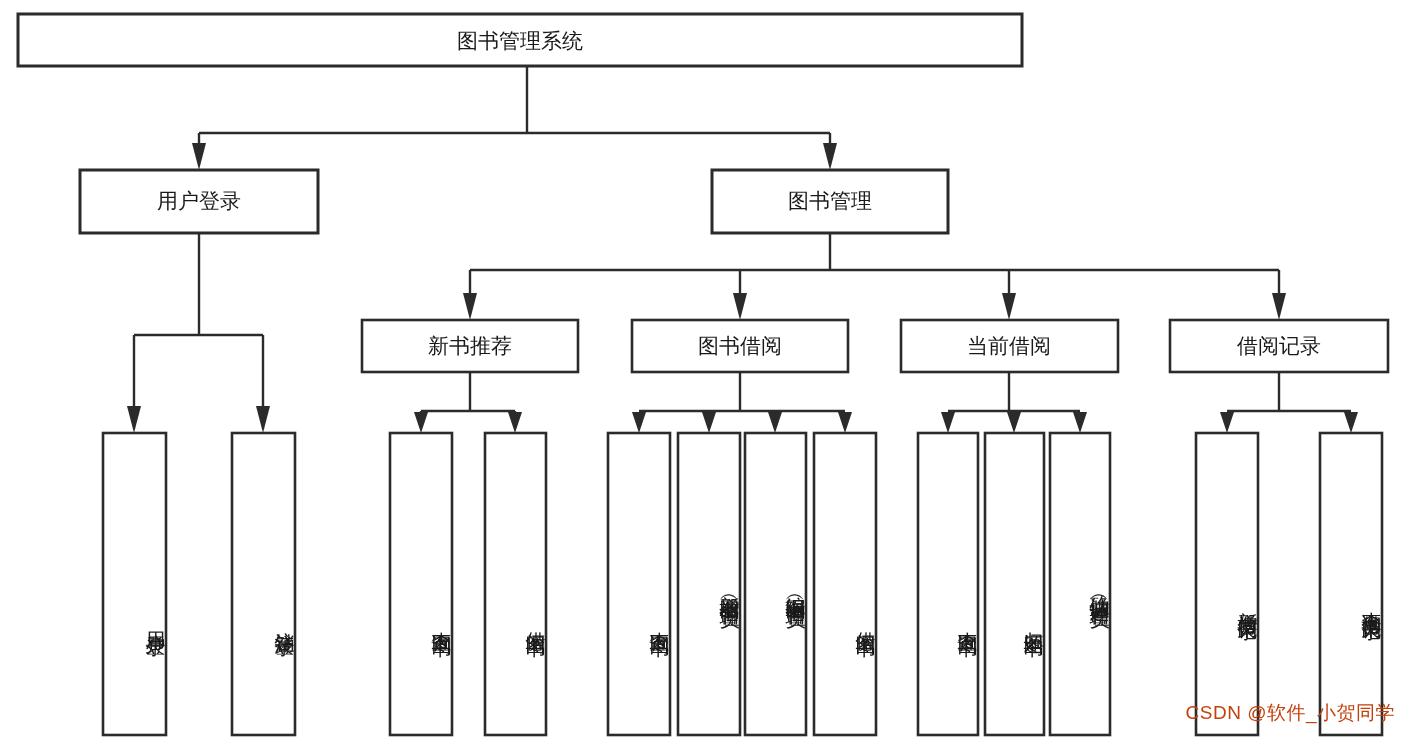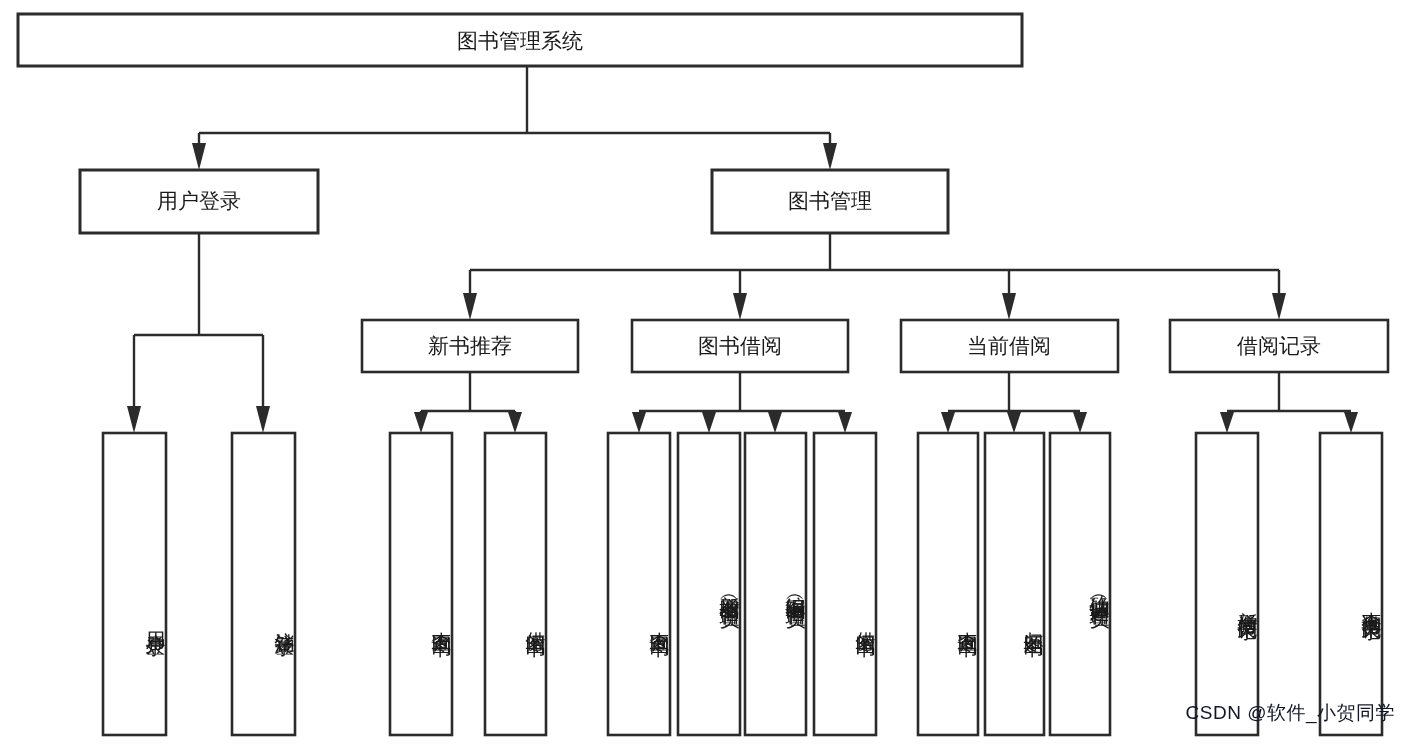--- a/index.html
+++ b/index.html
@@ -68,21 +68,21 @@
     align-items: flex-start;
     justify-content: center;
     pointer-events: none;
   }
   .watermark {
     position: absolute;
     right: 10px;
     bottom: 6px;
     font-family: "Liberation Sans", "DejaVu Sans", sans-serif;
     font-size: 19px;
-    color: #0f172a;
+    color: #c2410c;
     white-space: nowrap;
     letter-spacing: 0.5px;
   }
 </style>
 </head>
 <body>
 
 <div id="diagram-root">
 
   <svg class="flowchart" viewBox="0 0 1405 747">

